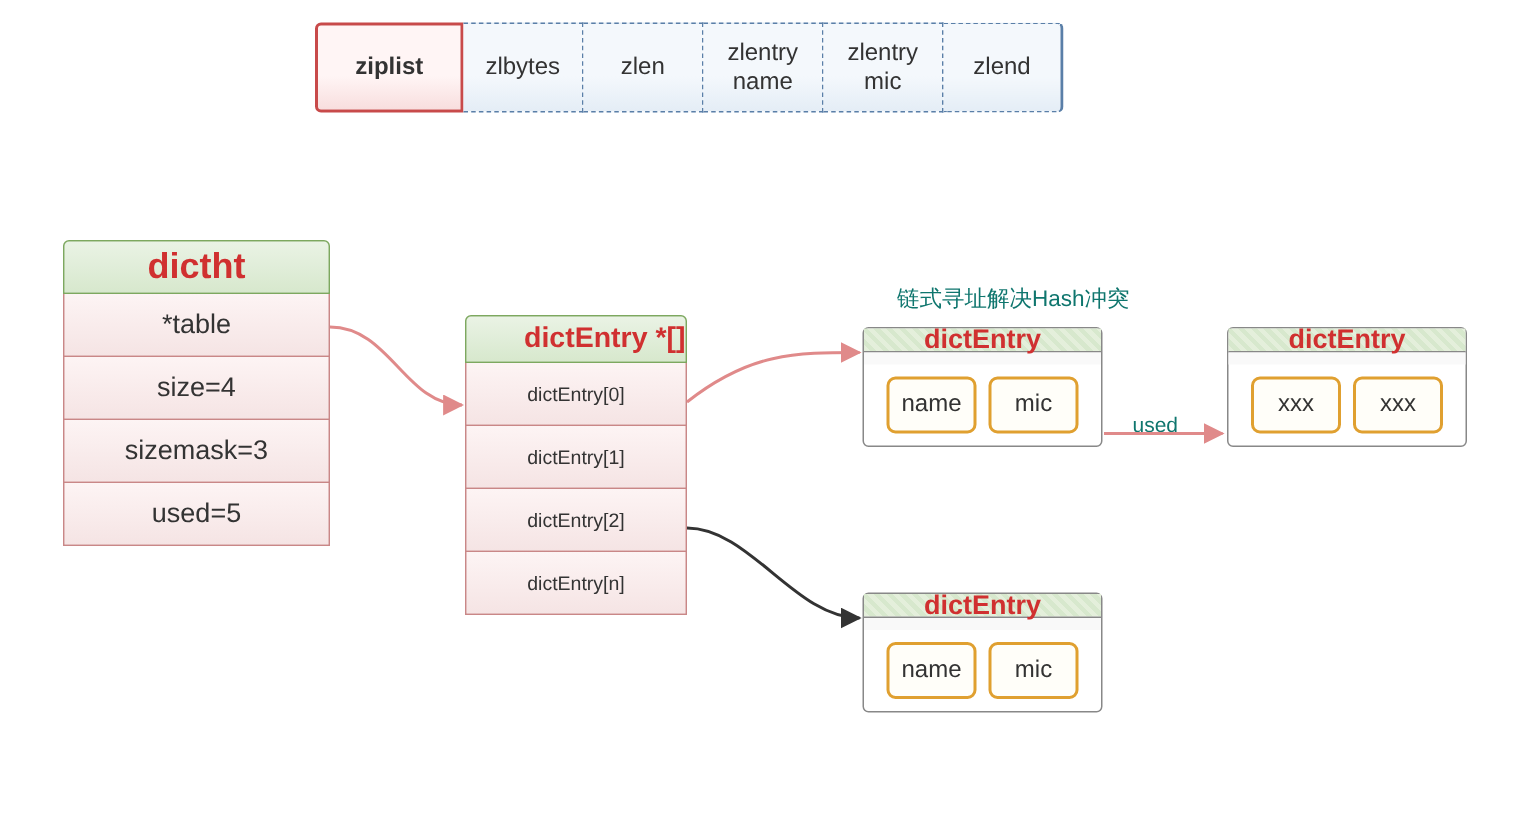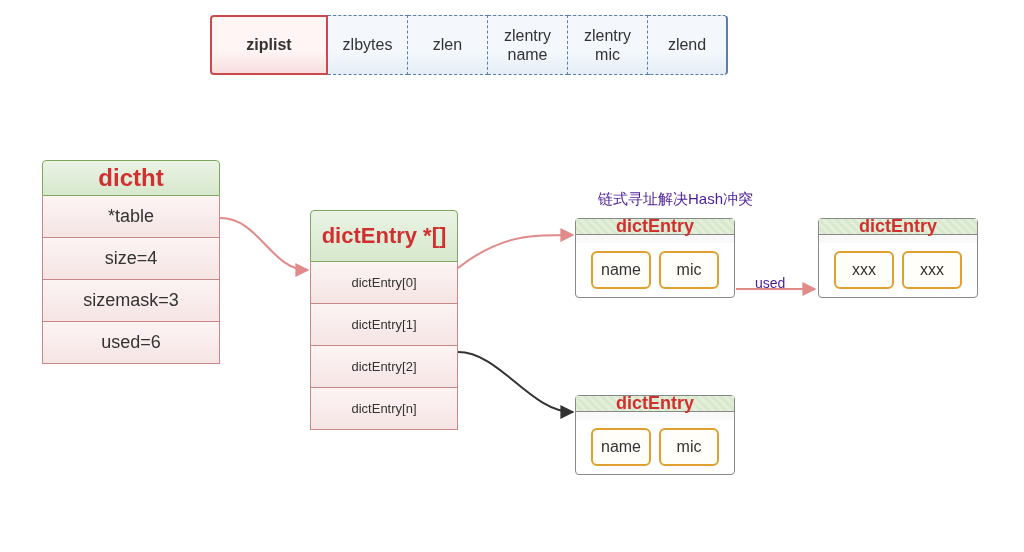--- a/index.html
+++ b/index.html
@@ -22,21 +22,21 @@
     height: 60px;
     display: flex;
     align-items: center;
     justify-content: center;
     font-size: 16px;
     color: #333;
     text-align: center;
     line-height: 1.2;
   }
   .zip-first {
-    width: 118px;
+    width: 99px;
     font-weight: bold;
     background: linear-gradient(#fff5f5 60%, #f8dede);
     border: 2px solid #c84a4a;
     border-radius: 4px 0 0 4px;
   }
   .zip-other {
     width: 80px;
     background: linear-gradient(#f4f8fc 60%, #e4edf6);
     border: 1px dashed #5a7fa8;
     border-left: none;
@@ -74,27 +74,27 @@
     color: #333;
   }
 
   .dictentry-arr {
     position: absolute;
     top: 210px;
     left: 310px;
     width: 148px;
   }
   .arr-header {
-    height: 52px;
+    height: 32px;
     background: linear-gradient(#eaf3e5, #d7e8cd);
     border: 1px solid #7da85f;
     display: flex;
     align-items: center;
-    justify-content: center;
-    font-size: 22px;
+    justify-content: flex-end;
+    font-size: 19px;
     font-weight: bold;
     color: #d03030;
     border-radius: 4px 4px 0 0;
   }
   .arr-row {
     height: 42px;
     background: linear-gradient(#fdf4f4, #f5e4e4);
     border: 1px solid #c98787;
     border-top: none;
     display: flex;
@@ -140,21 +140,21 @@
     display: flex;
     align-items: center;
     justify-content: center;
     font-size: 16px;
     color: #333;
   }
 
   .annotation {
     position: absolute;
     font-size: 15px;
-    color: #4c1d95;
+    color: #0f766e;
   }
 
   svg.arrows {
     position: absolute;
     top: 0;
     left: 0;
     width: 1024px;
     height: 552px;
     pointer-events: none;
   }
@@ -192,21 +192,21 @@
   <div class="dictht-row">
     <span>*table</span>
   </div>
   <div class="dictht-row">
     <span>size=4</span>
   </div>
   <div class="dictht-row">
     <span>sizemask=3</span>
   </div>
   <div class="dictht-row">
-    <span>used=6</span>
+    <span>used=5</span>
   </div>
 </div>
 
 <div class="dictentry-arr">
   <div class="arr-header">
     <span>dictEntry *[]</span>
   </div>
   <div class="arr-row">
     <span>dictEntry[0]</span>
   </div>

